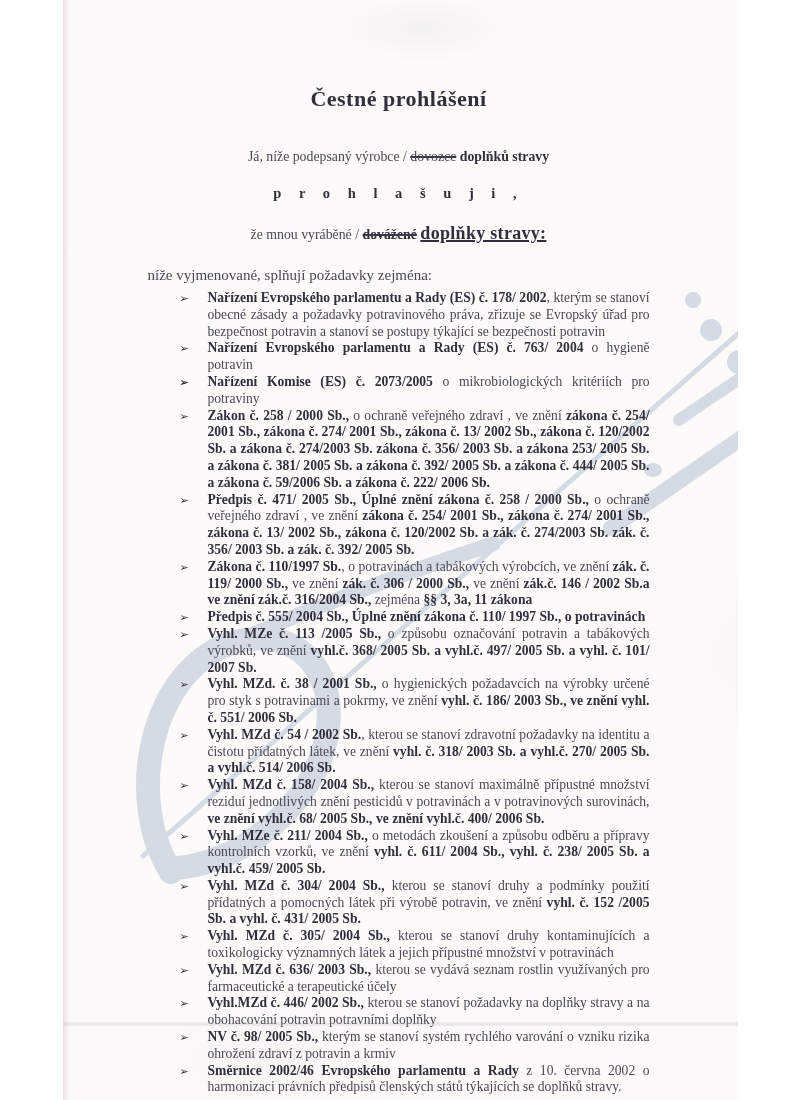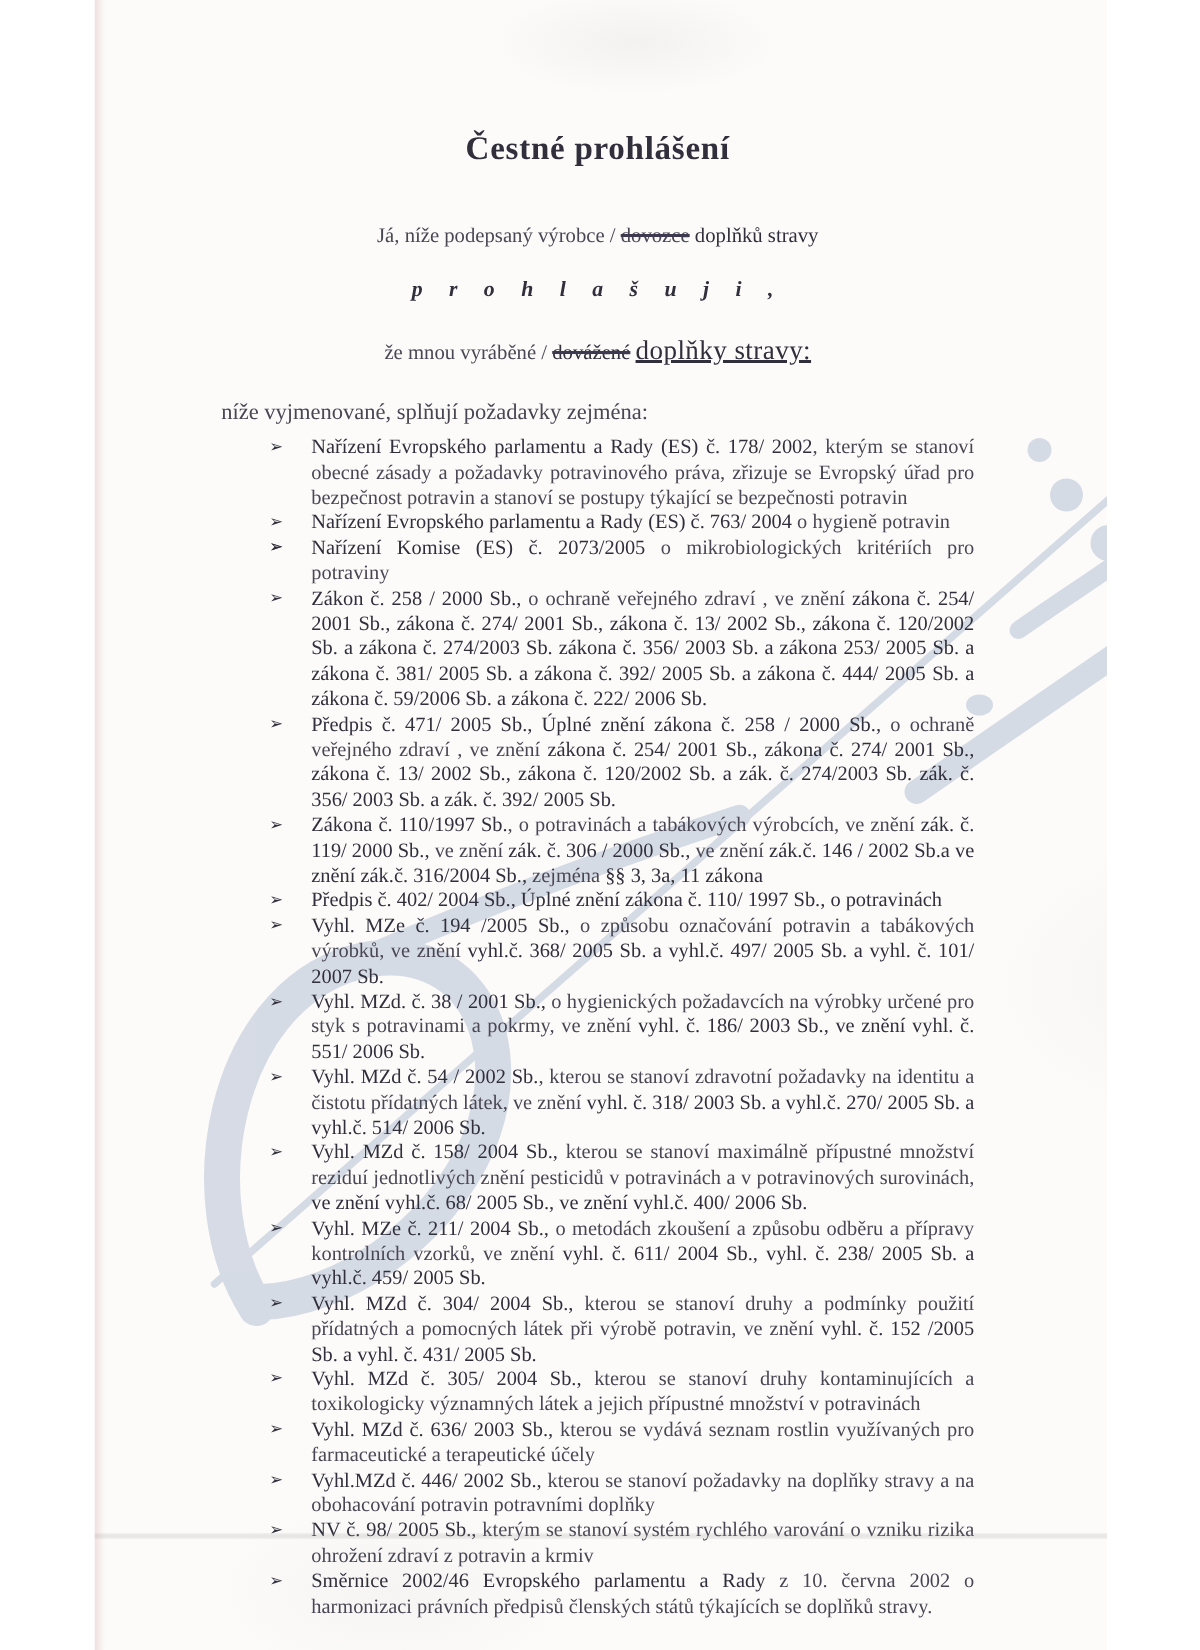--- a/index.html
+++ b/index.html
@@ -41,35 +41,34 @@
   .title{
     margin-top:86px;text-align:center;
     font-size:22px;font-weight:bold;letter-spacing:.5px;
     color:var(--ink-bold);
   }
   .line-intro{margin-top:37px;text-align:center;font-size:13.8px;}
   .line-declare{
     margin-top:20px;text-align:center;
     font-size:14.5px;font-weight:bold;letter-spacing:7px;
     color:var(--ink-bold);
-    font-style:italic;
   }
   .line-subject{margin-top:21px;text-align:center;font-size:13.8px;}
   .list-intro{margin-top:23px;font-size:15px;text-align:left;}
   .list{margin-top:6px;}
   .item{
     position:relative;padding-left:60px;
     font-size:13.6px;line-height:16.8px;
     text-align:justify;
   }
   .item .bullet{
     position:absolute;left:32px;top:0;
     font-size:11px;color:var(--ink-bold);
   }
-  span.b{font-weight:normal;color:var(--ink-bold);}
+  span.b{font-weight:bold;color:var(--ink-bold);}
   span.s{text-decoration:line-through;text-decoration-thickness:2px;text-decoration-color:#3c3950;}
   span.u{text-decoration:underline;text-decoration-thickness:1.5px;}
   span.lg{font-size:18px;letter-spacing:.3px;}
 </style>
 </head>
 <body>
 
 <div class="sheet">
 
   <svg class="watermark" width="800" height="1100" viewBox="0 0 800 1100" aria-hidden="true">
@@ -110,22 +109,22 @@
     <div class="list-intro">níže vyjmenované, splňují požadavky zejména:</div>
 
     <div class="list">
         <div class="item"><span class="bullet">➢</span><span><span class="b">Nařízení Evropského parlamentu a Rady (ES) č. 178/ 2002</span><span>, kterým se stanoví obecné zásady a požadavky potravinového práva, zřizuje se Evropský úřad pro bezpečnost potravin a stanoví se postupy týkající se bezpečnosti potravin</span></span></div>
         <div class="item"><span class="bullet">➢</span><span><span class="b">Nařízení Evropského parlamentu a Rady (ES) č. 763/ 2004</span><span> o hygieně potravin</span></span></div>
         <div class="item"><span class="bullet">➢</span></div>
         <div class="item"><span class="bullet">➢</span><span><span class="b">Nařízení Komise (ES) č. 2073/2005</span><span> o mikrobiologických kritériích pro potraviny</span></span></div>
         <div class="item"><span class="bullet">➢</span><span><span class="b">Zákon č. 258 / 2000 Sb.,</span><span> o ochraně veřejného zdraví , ve znění </span><span class="b">zákona č. 254/ 2001 Sb., zákona č. 274/ 2001 Sb., zákona č. 13/ 2002 Sb., zákona č. 120/2002 Sb. a zákona č. 274/2003 Sb. zákona č. 356/ 2003 Sb. a zákona 253/ 2005 Sb. a zákona č. 381/ 2005 Sb. a zákona č. 392/ 2005 Sb. a zákona č. 444/ 2005 Sb. a zákona č. 59/2006 Sb. a zákona č. 222/ 2006 Sb.</span></span></div>
         <div class="item"><span class="bullet">➢</span><span><span class="b">Předpis č. 471/ 2005 Sb., Úplné znění zákona č. 258 / 2000 Sb.,</span><span> o ochraně veřejného zdraví , ve znění </span><span class="b">zákona č. 254/ 2001 Sb., zákona č. 274/ 2001 Sb., zákona č. 13/ 2002 Sb., zákona č. 120/2002 Sb. a zák. č. 274/2003 Sb. zák. č. 356/ 2003 Sb. a zák. č. 392/ 2005 Sb.</span></span></div>
         <div class="item"><span class="bullet">➢</span><span><span class="b">Zákona č. 110/1997 Sb.</span><span>, o potravinách a tabákových výrobcích, ve znění </span><span class="b">zák. č. 119/ 2000 Sb.,</span><span> ve znění </span><span class="b">zák. č. 306 / 2000 Sb.,</span><span> ve znění </span><span class="b">zák.č. 146 / 2002 Sb.a ve znění zák.č. 316/2004 Sb.,</span><span> zejména </span><span class="b">§§ 3, 3a, 11 zákona</span></span></div>
-        <div class="item"><span class="bullet">➢</span><span><span class="b">Předpis č. 402/ 2004 Sb., Úplné znění zákona č. 110/ 1997 Sb., o potravinách</span></span></div>
-        <div class="item"><span class="bullet">➢</span><span><span class="b">Vyhl. MZe č. 194 /2005 Sb.,</span><span> o způsobu označování potravin a tabákových výrobků, ve znění </span><span class="b">vyhl.č. 368/ 2005 Sb. a vyhl.č. 497/ 2005 Sb. a vyhl. č. 101/ 2007 Sb.</span></span></div>
+        <div class="item"><span class="bullet">➢</span><span><span class="b">Předpis č. 555/ 2004 Sb., Úplné znění zákona č. 110/ 1997 Sb., o potravinách</span></span></div>
+        <div class="item"><span class="bullet">➢</span><span><span class="b">Vyhl. MZe č. 113 /2005 Sb.,</span><span> o způsobu označování potravin a tabákových výrobků, ve znění </span><span class="b">vyhl.č. 368/ 2005 Sb. a vyhl.č. 497/ 2005 Sb. a vyhl. č. 101/ 2007 Sb.</span></span></div>
         <div class="item"><span class="bullet">➢</span><span><span class="b">Vyhl. MZd. č. 38 / 2001 Sb.,</span><span> o hygienických požadavcích na výrobky určené pro styk s potravinami a pokrmy, ve znění </span><span class="b">vyhl. č. 186/ 2003 Sb., ve znění vyhl. č. 551/ 2006 Sb.</span></span></div>
         <div class="item"><span class="bullet">➢</span><span><span class="b">Vyhl. MZd č. 54 / 2002 Sb.</span><span>, kterou se stanoví zdravotní požadavky na identitu a čistotu přídatných látek, ve znění </span><span class="b">vyhl. č. 318/ 2003 Sb. a vyhl.č. 270/ 2005 Sb. a vyhl.č. 514/ 2006 Sb.</span></span></div>
         <div class="item"><span class="bullet">➢</span><span><span class="b">Vyhl. MZd č. 158/ 2004 Sb.,</span><span> kterou se stanoví maximálně přípustné množství reziduí jednotlivých znění pesticidů v potravinách a v potravinových surovinách, </span><span class="b">ve znění vyhl.č. 68/ 2005 Sb., ve znění vyhl.č. 400/ 2006 Sb.</span></span></div>
         <div class="item"><span class="bullet">➢</span><span><span class="b">Vyhl. MZe č. 211/ 2004 Sb.,</span><span> o metodách zkoušení a způsobu odběru a přípravy kontrolních vzorků, ve znění </span><span class="b">vyhl. č. 611/ 2004 Sb., vyhl. č. 238/ 2005 Sb. a vyhl.č. 459/ 2005 Sb.</span></span></div>
         <div class="item"><span class="bullet">➢</span><span><span class="b">Vyhl. MZd č. 304/ 2004 Sb.,</span><span> kterou se stanoví druhy a podmínky použití přídatných a pomocných látek při výrobě potravin, ve znění </span><span class="b">vyhl. č. 152 /2005 Sb. a vyhl. č. 431/ 2005 Sb.</span></span></div>
         <div class="item"><span class="bullet">➢</span><span><span class="b">Vyhl. MZd č. 305/ 2004 Sb.,</span><span> kterou se stanoví druhy kontaminujících a toxikologicky významných látek a jejich přípustné množství v potravinách</span></span></div>
         <div class="item"><span class="bullet">➢</span><span><span class="b">Vyhl. MZd č. 636/ 2003 Sb.,</span><span> kterou se vydává seznam rostlin využívaných pro farmaceutické a terapeutické účely</span></span></div>
         <div class="item"><span class="bullet">➢</span><span><span class="b">Vyhl.MZd č. 446/ 2002 Sb.,</span><span> kterou se stanoví požadavky na doplňky stravy a na obohacování potravin potravními doplňky</span></span></div>
         <div class="item"><span class="bullet">➢</span><span><span class="b">NV č. 98/ 2005 Sb.,</span><span> kterým se stanoví systém rychlého varování o vzniku rizika ohrožení zdraví z potravin a krmiv</span></span></div>
         <div class="item"><span class="bullet">➢</span><span><span class="b">Směrnice 2002/46 Evropského parlamentu a Rady</span><span> z 10. června 2002 o harmonizaci právních předpisů členských států týkajících se doplňků stravy.</span></span></div>

